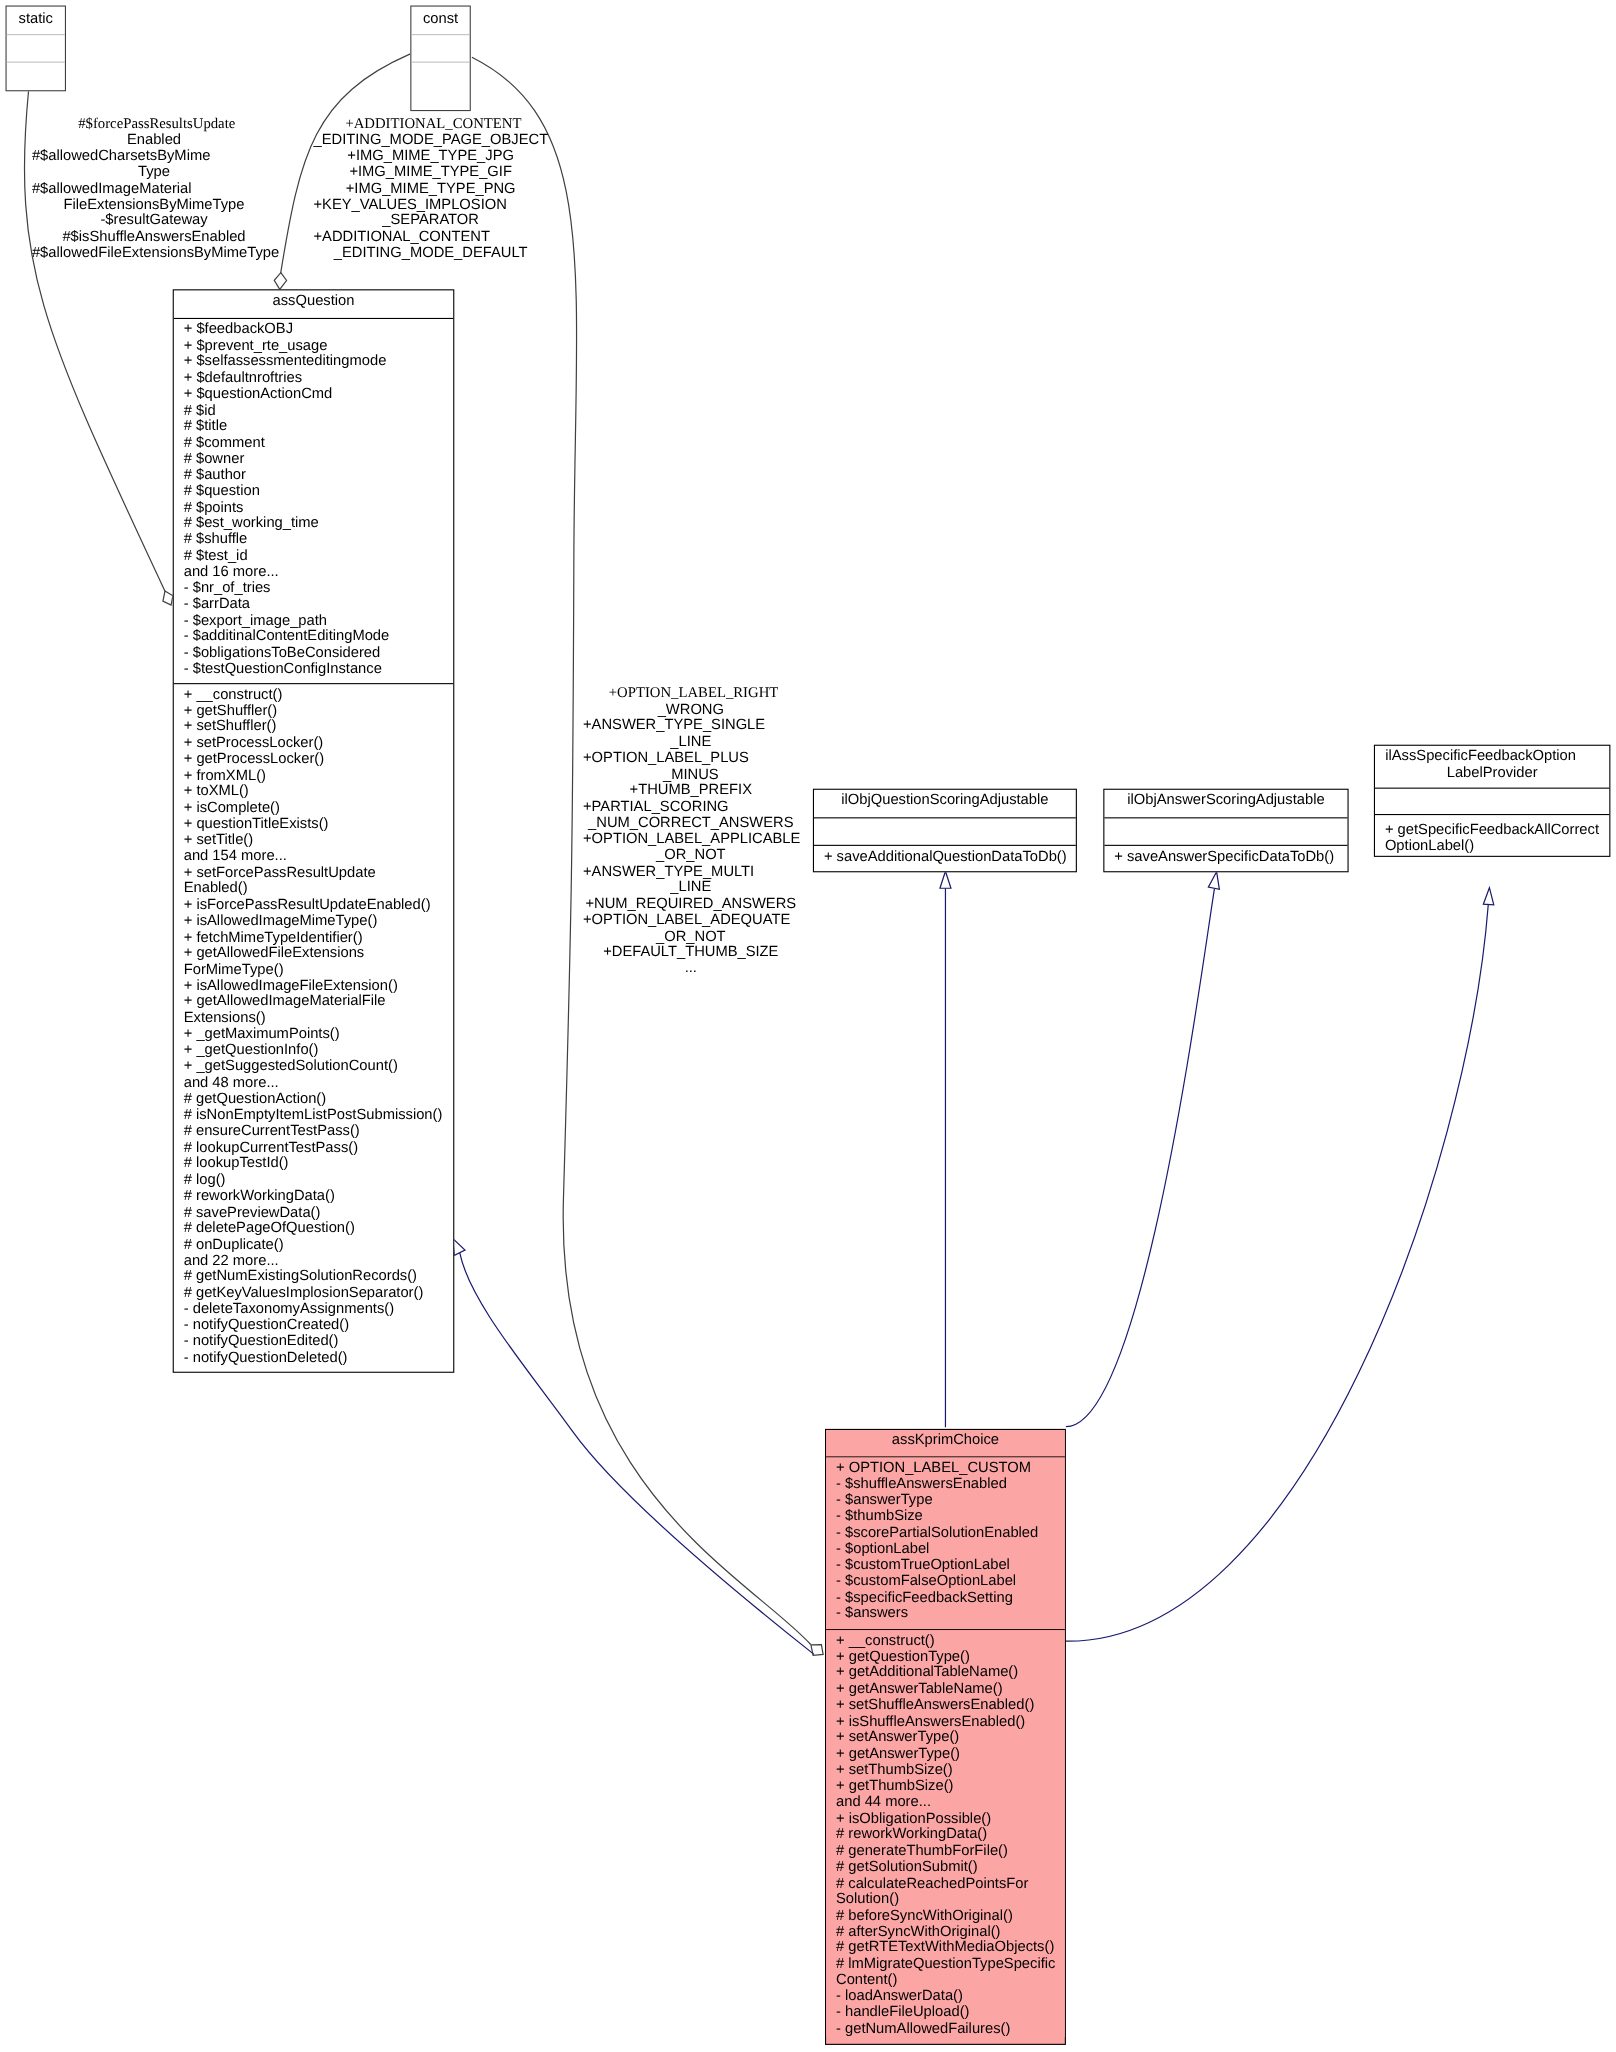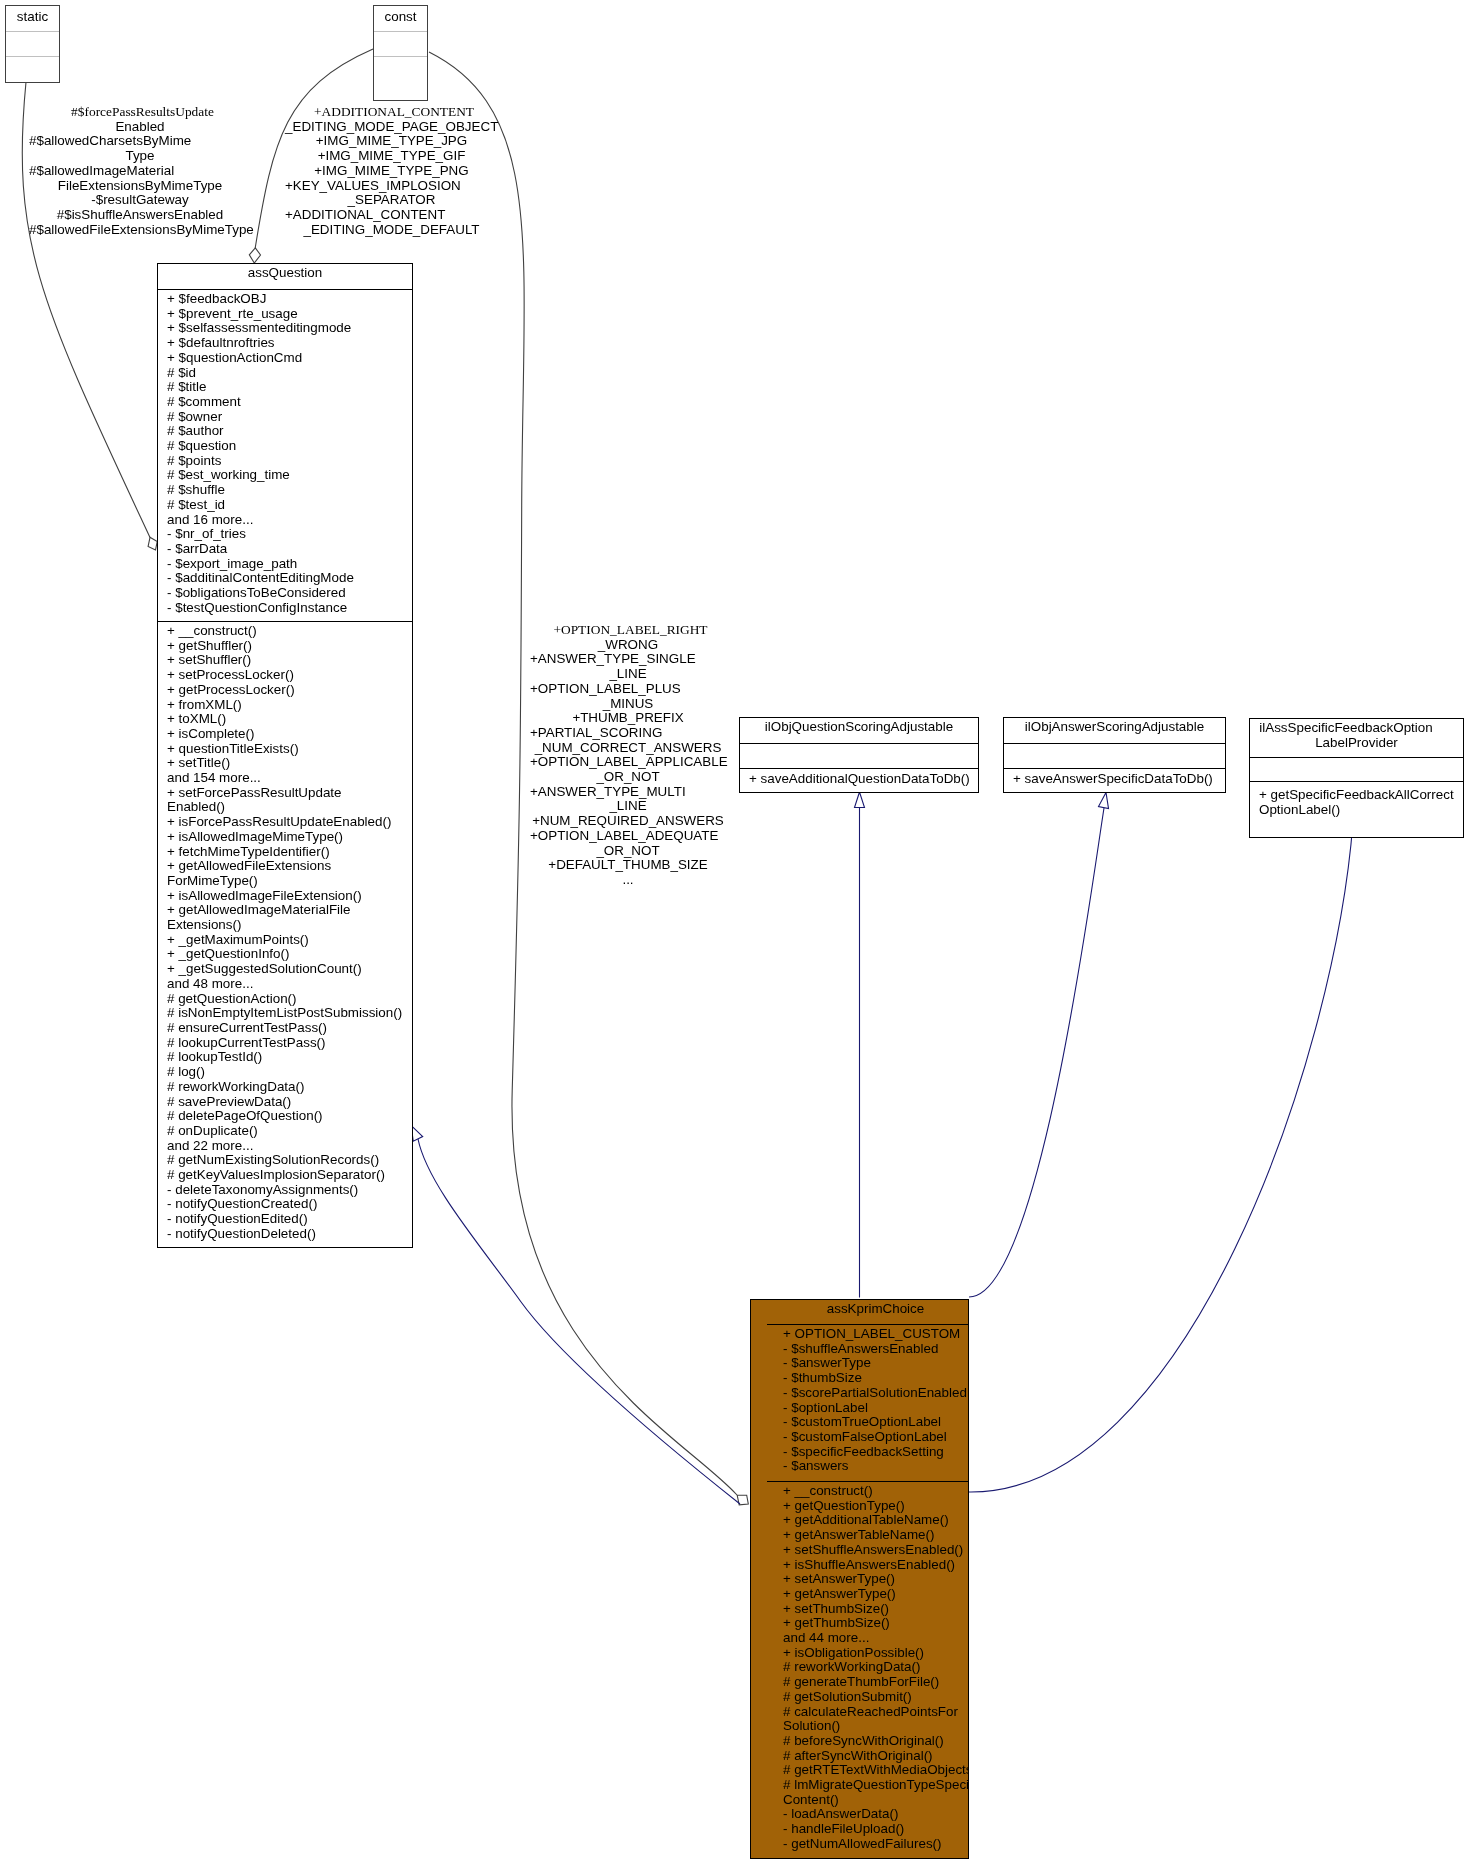--- a/index.html
+++ b/index.html
@@ -13,21 +13,21 @@
   .title span{display:block;}
   .title span.tl1{margin-right:21px;}
   .body span{display:block;}
   .body{font-size:13.4px;line-height:14.7px;white-space:pre;padding-left:9px;}
   .helper{border:1px solid #404040;}
   .helper .sec{border-bottom:1px solid #c0c0c0;}
   .helper .sec.last{border-bottom:none;}
   .cls{border:1px solid #000;}
   .cls .sec{border-bottom:1px solid #000;}
   .cls .sec.last{border-bottom:none;}
-  .hl{background:#a16207;padding-left:16px;}
+  .hl{background:#fca5a5;}
   .elabel{position:absolute;text-align:center;white-space:pre;font-size:13.4px;
           line-height:14.7px;z-index:1;}
   .elabel span{display:block;}
   .elabel span.la{text-align:left;}
   .elabel span.la5{text-align:center;padding-left:5px;font-family:Liberation Serif, serif;}
 </style>
 </head>
 <body>
 
 <div id="page">
@@ -148,21 +148,21 @@
   <div class="sec" style="height:25px;"></div>
   <div class="sec body last" style="padding-top:3px;"><span>+ saveAnswerSpecificDataToDb()</span></div>
 </div>
 
 <div class="node cls" style="left:739px;top:717px;width:240px;height:76px;">
   <div class="sec title" style="height:26px;padding-top:2px;"><span>ilObjQuestionScoringAdjustable</span></div>
   <div class="sec" style="height:25px;"></div>
   <div class="sec body last" style="padding-top:3px;"><span>+ saveAdditionalQuestionDataToDb()</span></div>
 </div>
 
-<div class="node cls" style="left:1249px;top:718px;width:215px;height:120px;">
+<div class="node cls" style="left:1249px;top:677px;width:215px;height:102px;">
   <div class="sec title" style="height:39px;padding-top:2px;"><span class="tl1">ilAssSpecificFeedbackOption</span><span>LabelProvider</span></div>
   <div class="sec" style="height:24px;"></div>
   <div class="sec body last" style="padding-top:6px;"><span>+ getSpecificFeedbackAllCorrect
 OptionLabel()</span></div>
 </div>
 
 <div class="node cls hl" style="left:750px;top:1299px;width:219px;height:560px;">
   <div class="sec title hl" style="height:25px;padding-top:2px;"><span>assKprimChoice</span></div>
   <div class="sec body hl" style="height:157px;padding-top:2px;"><span>+ OPTION_LABEL_CUSTOM
 - $shuffleAnswersEnabled

